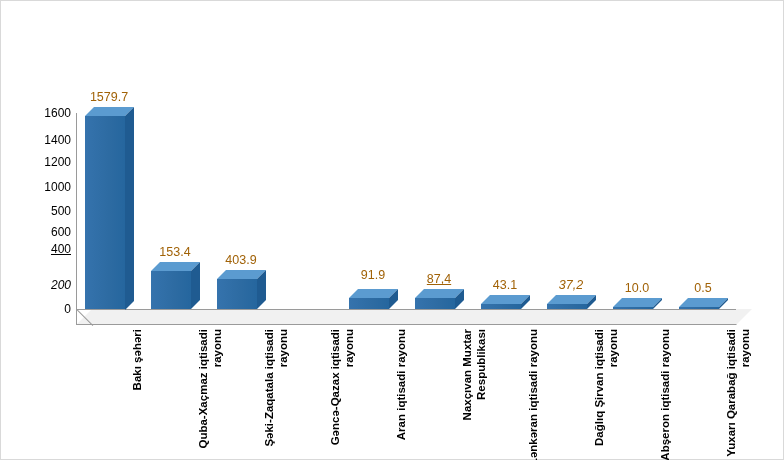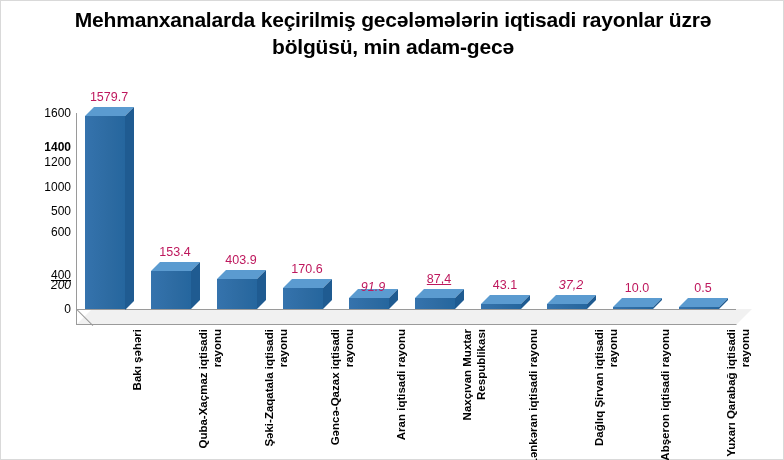--- a/index.html
+++ b/index.html
@@ -142,21 +142,21 @@
     background: #1f5b91;
     transform: skewY(-45deg);
     transform-origin: bottom left;
   }
   .bar-value {
     position: absolute;
     width: 80px;
     left: -16px;
     text-align: center;
     font-size: 12.5px;
-    color: #be185d;
+    color: #a16207;
     white-space: nowrap;
   }
   .cat-labels {
     position: absolute;
     left: 45px;
     top: 216px;
     width: 680px;
     height: 200px;
   }
   .cat-label {
@@ -171,33 +171,32 @@
     transform: rotate(-90deg) translateX(-100%);
     text-align: right;
     white-space: normal;
   }
 </style>
 </head>
 <body>
 
 <div class="chart-wrap">
 
-  <div class="chart-title">Mehmanxanalarda keçirilmiş gecələmələrin iqtisadi rayonlar üzrə bölgüsü, min adam-gecə</div>
 
   <div class="plot">
 
     <div class="y-axis-labels">
         <div class="y-tick" style="top: 196px;">0</div>
         <div class="y-tick" style="top: 171.5px; font-style: italic;">200</div>
-        <div class="y-tick" style="top: 162px; text-decoration: underline;">400</div>
+        <div class="y-tick" style="top: 136px; text-decoration: underline;">400</div>
         <div class="y-tick" style="top: 119px;">600</div>
         <div class="y-tick" style="top: 98px;">500</div>
         <div class="y-tick" style="top: 73.5px;">1000</div>
         <div class="y-tick" style="top: 49px;">1200</div>
-        <div class="y-tick" style="top: 34px; font-weight: bold;">1400</div>
+        <div class="y-tick" style="top: 27px;">1400</div>
         <div class="y-tick" style="top: 0px;">1600</div>
       </div>
 
     <div class="floor"></div>
     <div class="axis-vertical"></div>
     <div class="axis-depth"></div>
     <div class="baseline"></div>
 
     <div class="bars">
         <div class="bar-slot" style="left: 9px; height: 205.513px;">
@@ -211,31 +210,25 @@
           <div class="bar-top" style="bottom: 38.1587px;"></div>
           <div class="bar-side" style="height: 38.1587px; bottom: 0px;"></div>
           <div class="bar-value" style="bottom: 50.1587px;">153.4</div>
         </div>
         <div class="bar-slot" style="left: 141px; height: 42.3555px;">
           <div class="bar-body" style="height: 30.3555px;"></div>
           <div class="bar-top" style="bottom: 30.3555px;"></div>
           <div class="bar-side" style="height: 30.3555px; bottom: 0px;"></div>
           <div class="bar-value" style="bottom: 42.3555px;">403.9</div>
         </div>
-        <div class="bar-slot" style="left: 207px; height: 32.8985px;">
-          <div class="bar-body" style="height: 20.8985px;"></div>
-          <div class="bar-top" style="bottom: 20.8985px;"></div>
-          <div class="bar-side" style="height: 20.8985px; bottom: 0px;"></div>
-          <div class="bar-value" style="bottom: 32.8985px;">170.6</div>
-        </div>
         <div class="bar-slot" style="left: 273px; height: 23.2578px;">
           <div class="bar-body" style="height: 11.2577px;"></div>
           <div class="bar-top" style="bottom: 11.2577px;"></div>
           <div class="bar-side" style="height: 11.2577px; bottom: 0px;"></div>
-          <div class="bar-value" style="bottom: 15px; font-style: italic;">91.9</div>
+          <div class="bar-value" style="bottom: 27px;">91.9</div>
         </div>
         <div class="bar-slot" style="left: 339px; height: 22.7065px;">
           <div class="bar-body" style="height: 10.7065px;"></div>
           <div class="bar-top" style="bottom: 10.7065px;"></div>
           <div class="bar-side" style="height: 10.7065px; bottom: 0px;"></div>
           <div class="bar-value" style="bottom: 22.7065px; text-decoration: underline;">87,4</div>
         </div>
         <div class="bar-slot" style="left: 405px; height: 17.2797px;">
           <div class="bar-body" style="height: 5.27975px;"></div>
           <div class="bar-top" style="bottom: 5.27975px;"></div>

